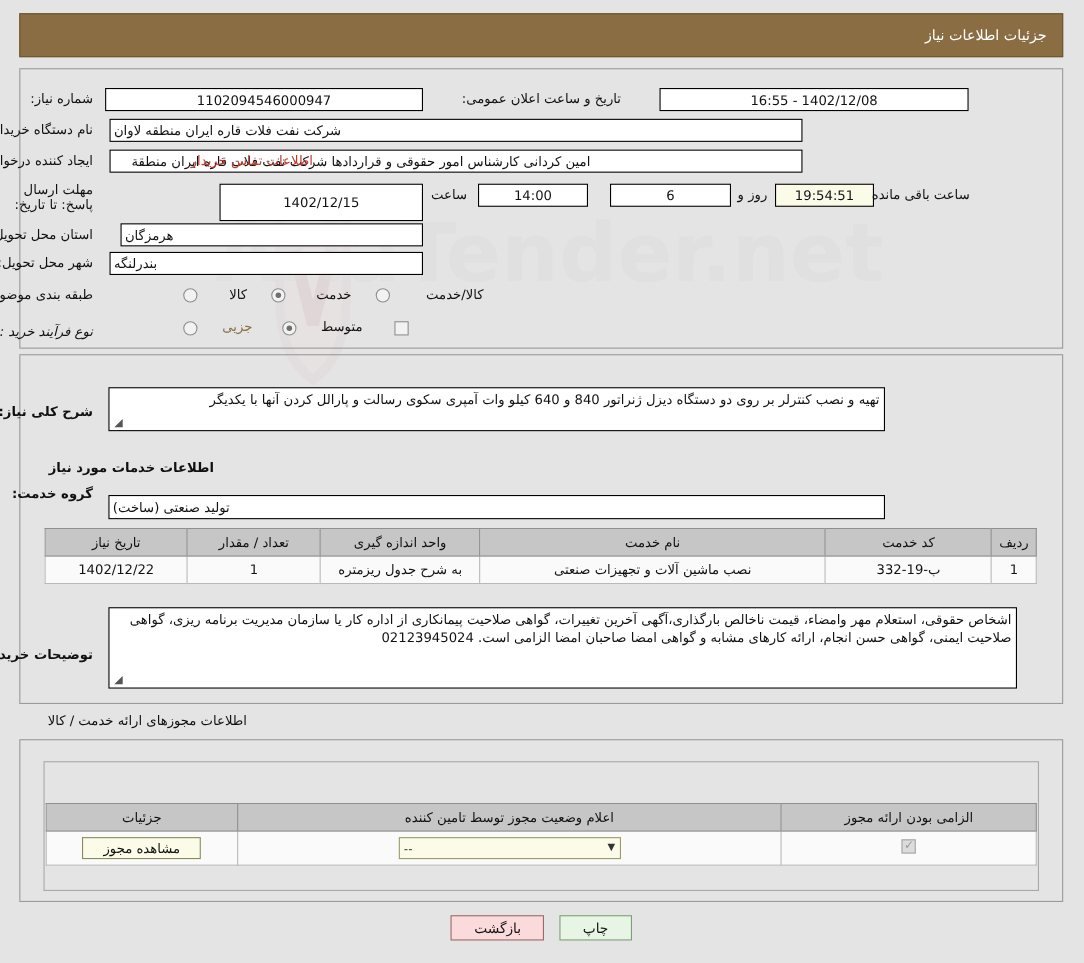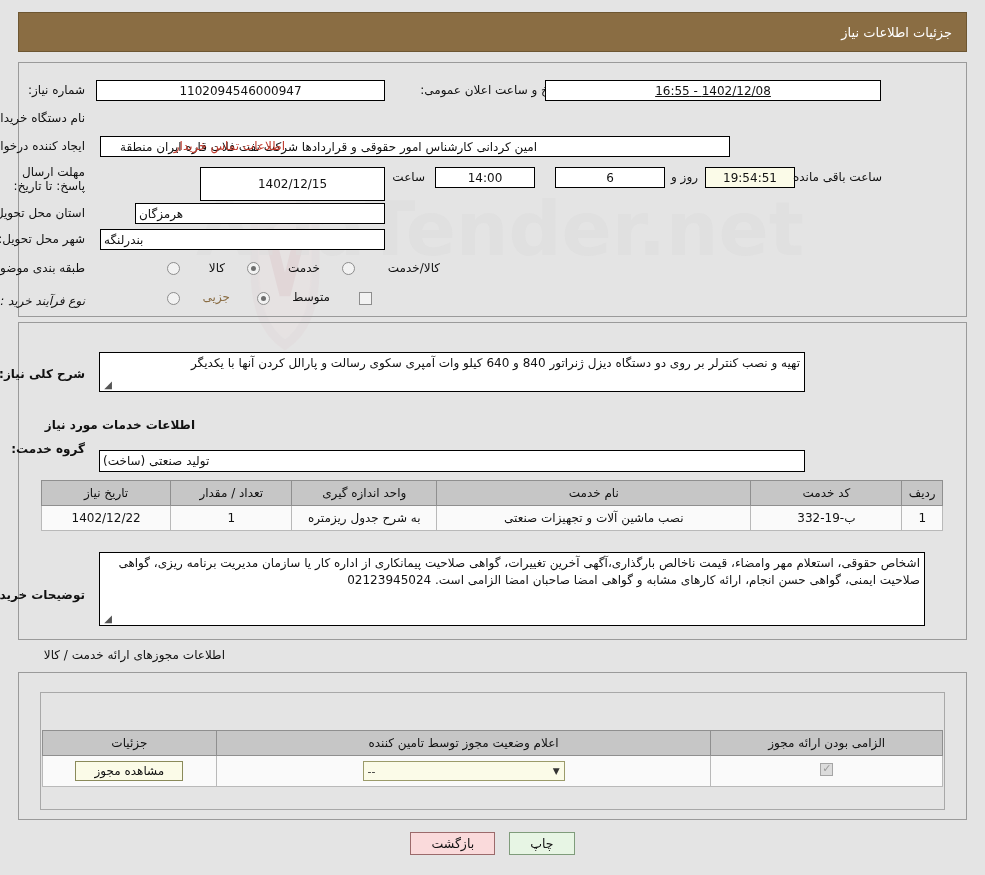--- a/index.html
+++ b/index.html
@@ -274,39 +274,40 @@
 
   <div class="title-bar">
     <span>جزئیات اطلاعات نیاز</span>
   </div>
 
   <div class="panel" id="panel-top"></div>
 
   <div class="lbl" style="right:900px; top:83px;">شماره نیاز:</div>
   <div class="box center" style="right:600px; top:80px; width:289px; height:21px;">1102094546000947</div>
   <div class="inline-txt" style="right:420px; top:83px;">تاریخ و ساعت اعلان عمومی:</div>
-  <div class="box center" style="right:104px; top:80px; width:336px; height:21px;text-decoration:underline;">1402/12/08 - 16:55</div>
+  <div class="box center" style="right:104px; top:80px; width:281px; height:21px;">1402/12/08 - 16:55</div>
 
   <div class="lbl" style="right:900px; top:111px;">نام دستگاه خریدار:</div>
+  <div class="box right" style="right:255px; top:108px; width:630px; height:21px;">شرکت نفت فلات قاره ایران منطقه لاوان</div>
 
   <div class="lbl" style="right:900px; top:139px;">ایجاد کننده درخواست:</div>
   <div class="box right" style="right:255px; top:136px; width:630px; height:21px;padding-left:19px;">امین کردانی کارشناس امور حقوقی و قراردادها شرکت نفت فلات قاره ایران منطقة</div>
   <div class="link-txt" style="right:700px; top:139px;">اطلاعات تماس خریدار</div>
 
   <div class="lbl" style="right:900px; top:165px; width:78px; text-align:right; white-space:normal; line-height:14px;">مهلت ارسال پاسخ: تا تاریخ:</div>
   <div class="box center" style="right:600px; top:167px; width:185px; height:34px;">1402/12/15</div>
   <div class="inline-txt" style="right:560px; top:170px;">ساعت</div>
   <div class="box center" style="right:450px; top:167px; width:100px; height:21px;">14:00</div>
   <div class="box center" style="right:320px; top:167px; width:110px; height:21px;">6</div>
   <div class="inline-txt" style="right:287px; top:170px;">روز و</div>
   <div class="box center cream" style="right:190px; top:167px; width:90px; height:21px;">19:54:51</div>
   <div class="inline-txt" style="right:103px; top:170px;">ساعت باقی مانده</div>
 
   <div class="lbl" style="right:900px; top:206px;">استان محل تحویل:</div>
-  <div class="box right" style="right:600px; top:203px; width:250px; height:21px;">هرمزگان</div>
+  <div class="box right" style="right:600px; top:203px; width:275px; height:21px;">هرمزگان</div>
 
   <div class="lbl" style="right:900px; top:232px;">شهر محل تحویل:</div>
   <div class="box right" style="right:600px; top:229px; width:285px; height:21px;">بندرلنگه</div>
 
   <div class="lbl" style="right:900px; top:261px;">طبقه بندی موضوعی:</div>
   <div class="radio" style="right:805px; top:262px;"></div>
   <div class="inline-txt" style="right:760px; top:261px;">کالا</div>
   <div class="radio on" style="right:725px; top:262px;"></div>
   <div class="inline-txt" style="right:665px; top:261px;">خدمت</div>
   <div class="radio" style="right:630px; top:262px;"></div>

